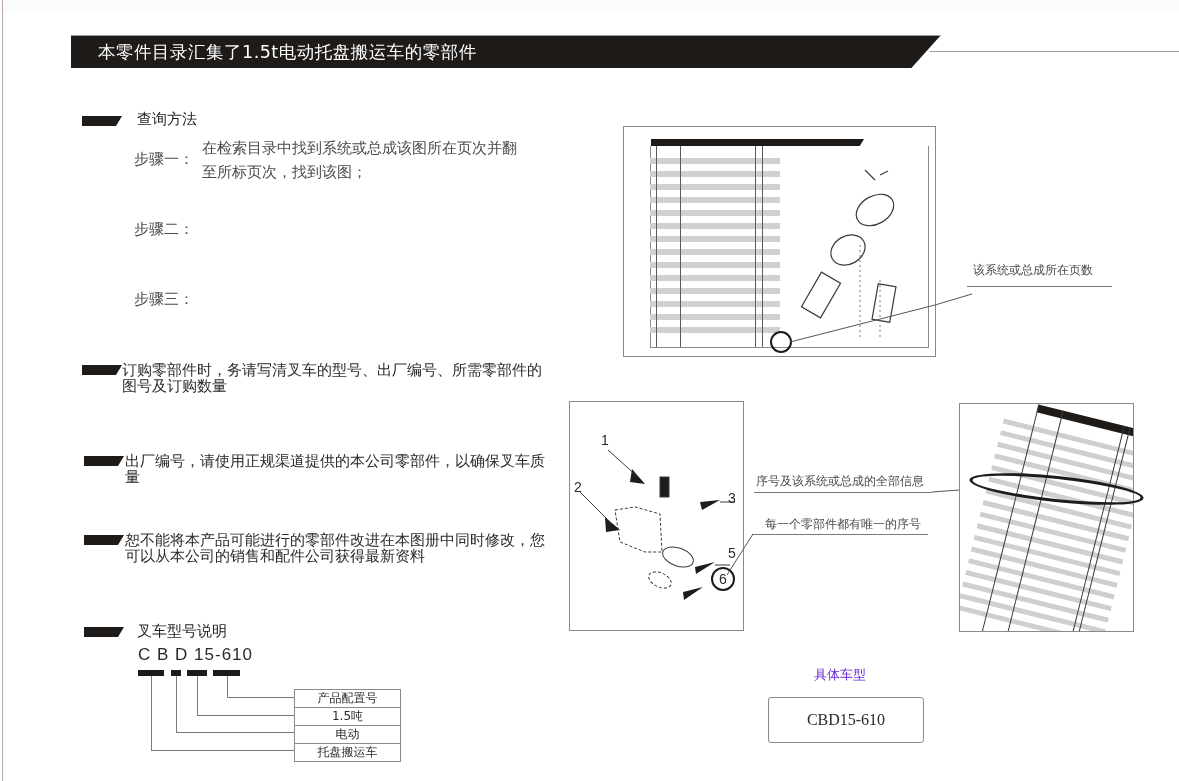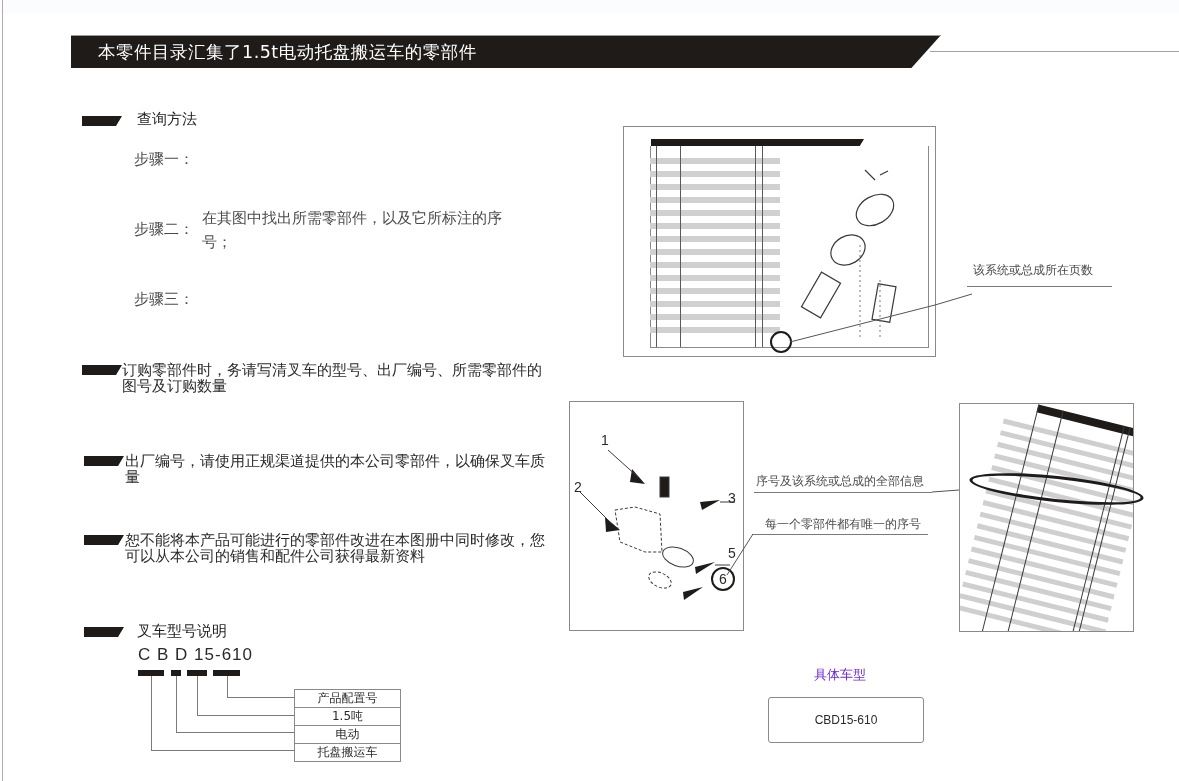--- a/index.html
+++ b/index.html
@@ -63,41 +63,41 @@
 
   
   .list-box { position:absolute; left:959px; top:403px; width:173px; height:227px; border:1px solid #8a8a8a; background:#fff; overflow:hidden; }
   .list-inner { position:absolute; left:20px; top:-10px; width:150px; height:260px; transform:rotate(14deg); transform-origin:center; }
   .lrow { position:absolute; left:0; width:150px; height:5px; background:#cfcfcf; }
   .lhdr { position:absolute; left:30px; top:18px; width:140px; height:8px; background:#1e1b19; }
   .lcol { position:absolute; top:18px; width:1px; height:240px; background:#3a3a3a; }
   .ellipse { position:absolute; left:969px; top:476px; width:175px; height:26px; border:3px solid #1e1b19; border-radius:50%; transform:rotate(6deg); box-sizing:border-box; }
 
   .model-label { position:absolute; left:814px; top:666px; font-size:13px; color:#6d28d9;text-align:right; }
-  .model-box { position:absolute; left:768px; top:697px; width:154px; height:44px; border:1px solid #8a8a8a; border-radius:3px; text-align:center; line-height:44px; font-size:12px; color:#2a2a2a; font-family:Liberation Sans, sans-serif; }
+  .model-box { position:absolute; left:768px; top:697px; width:154px; height:44px; border:1px solid #8a8a8a; border-radius:3px; text-align:center; line-height:44px; font-size:16px; color:#2a2a2a; font-family:Liberation Serif, serif; }
 </style>
 </head>
 <body>
 
 <div class="topband"></div>
 <div class="leftrule"></div>
 
 <div class="banner"></div>
 <div class="banner-title">本零件目录汇集了1.5t电动托盘搬运车的零部件</div>
 <div class="banner-line"></div>
 
 <div class="marker" style="left:82px;top:116px;"></div>
 <div class="sec-title" style="left:137px;top:110px;">查询方法</div>
 
 <div class="step" style="left:134px;top:136px;width:400px;height:50px;">
   <span class="lbl">步骤一：</span>
+  <span class="txt">在检索目录中找到系统或总成该图所在页次并翻至所标页次，找到该图；</span>
 </div>
 <div class="step" style="left:134px;top:206px;width:400px;height:50px;">
   <span class="lbl">步骤二：</span>
-  <span class="txt">在其图中找出所需零部件，以及它所标注的序号；</span>
 </div>
 <div class="step" style="left:134px;top:276px;width:400px;height:50px;">
   <span class="lbl">步骤三：</span>
 </div>
 
 <div class="marker" style="left:82px;top:365px;"></div>
 <div class="note" style="left:122px;top:362px;">订购零部件时，务请写清叉车的型号、出厂编号、所需零部件的图号及订购数量</div>
 
 <div class="marker" style="left:84px;top:456px;"></div>
 <div class="note" style="left:125px;top:453px;">出厂编号，请使用正规渠道提供的本公司零部件，以确保叉车质量</div>

